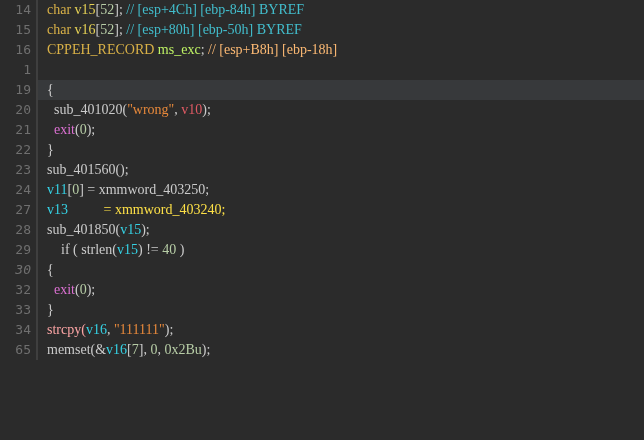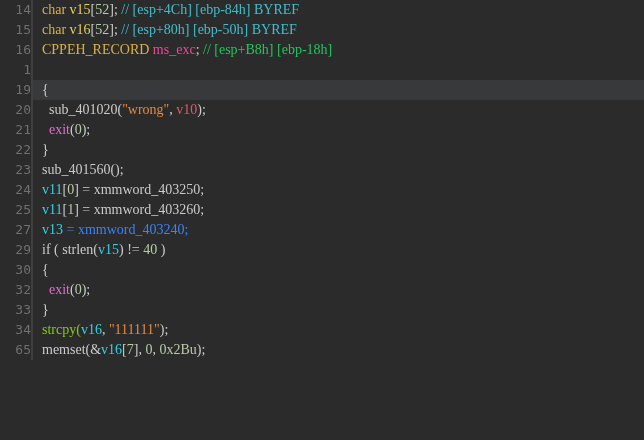--- a/index.html
+++ b/index.html
@@ -19,20 +19,21 @@
   .line {
     display: flex;
     height: 20px;
     line-height: 20px;
     align-items: stretch;
   }
   .gutter {
     flex: 0 0 31px;
     width: 31px;
     text-align: right;
+    padding-right: 5px;
     font-size: 13px;
     user-select: none;
   }
   .sep {
     flex: 0 0 2px;
     width: 2px;
   }
   .code {
     flex: 1 1 auto;
     white-space: pre;
@@ -50,21 +51,21 @@
       <span class="code"><span style="color: rgb(217, 177, 71);">char</span><span style="color: rgb(203, 203, 203);"> </span><span style="color: rgb(229, 209, 85);">v15</span><span style="color: rgb(203, 203, 203);">[</span><span style="color: rgb(183, 205, 166);">52</span><span style="color: rgb(203, 203, 203);">]</span><span style="color: rgb(203, 203, 203);">; </span><span style="color: rgb(66, 189, 204);">// [esp+4Ch] [ebp-84h] BYREF</span></span>
     </div>
     <div class="line">
       <span class="gutter" style="color: rgb(111, 111, 111);">15</span>
       <span class="sep" style="background: rgb(63, 63, 63);"></span>
       <span class="code"><span style="color: rgb(217, 177, 71);">char</span><span style="color: rgb(203, 203, 203);"> </span><span style="color: rgb(229, 209, 85);">v16</span><span style="color: rgb(203, 203, 203);">[</span><span style="color: rgb(183, 205, 166);">52</span><span style="color: rgb(203, 203, 203);">]</span><span style="color: rgb(203, 203, 203);">; </span><span style="color: rgb(66, 189, 204);">// [esp+80h] [ebp-50h] BYREF</span></span>
     </div>
     <div class="line">
       <span class="gutter" style="color: rgb(111, 111, 111);">16</span>
       <span class="sep" style="background: rgb(63, 63, 63);"></span>
-      <span class="code"><span style="color: rgb(217, 177, 71);">CPPEH_RECORD</span><span style="color: rgb(203, 203, 203);"> </span><span style="color: #ec4899;">ms_exc</span><span style="color: rgb(203, 203, 203);">; </span><span style="color: #22c55e;">// [esp+B8h] [ebp-18h]</span></span>
+      <span class="code"><span style="color: rgb(217, 177, 71);">CPPEH_RECORD</span><span style="color: rgb(203, 203, 203);"> </span><span style="color: #bef264;">ms_exc</span><span style="color: rgb(203, 203, 203);">; </span><span style="color: #fdba74;">// [esp+B8h] [ebp-18h]</span></span>
     </div>
     <div class="line">
       <span class="gutter" style="color: rgb(111, 111, 111);">1</span>
       <span class="sep" style="background: rgb(63, 63, 63);"></span>
       <span class="code"></span>
     </div>
     <div class="line">
       <span class="gutter" style="color: rgb(111, 111, 111);">19</span>
       <span class="sep" style="background: rgb(63, 63, 63);"></span>
       <span class="code" style="background: rgb(55, 57, 59);"><span style="color: rgb(203, 203, 203);">{</span></span>
@@ -88,52 +89,52 @@
       <span class="gutter" style="color: rgb(111, 111, 111);">23</span>
       <span class="sep" style="background: rgb(63, 63, 63);"></span>
       <span class="code"><span style="color: rgb(203, 203, 203);">sub_401560();</span></span>
     </div>
     <div class="line">
       <span class="gutter" style="color: rgb(111, 111, 111);">24</span>
       <span class="sep" style="background: rgb(63, 63, 63);"></span>
       <span class="code"><span style="color: rgb(53, 210, 229);">v11</span><span style="color: rgb(203, 203, 203);">[</span><span style="color: rgb(183, 205, 166);">0</span><span style="color: rgb(203, 203, 203);">] = xmmword_403250;</span></span>
     </div>
     <div class="line">
-      <span class="gutter" style="color: rgb(111, 111, 111);">25</span>
+      <span class="gutter" style="color: rgb(111, 111, 111);">27</span>
       <span class="sep" style="background: rgb(63, 63, 63);"></span>
-      <span class="code"><span style="color: rgb(53, 210, 229);">v11</span><span style="color: rgb(203, 203, 203);">[</span><span style="color: rgb(183, 205, 166);">1</span><span style="color: rgb(203, 203, 203);">] = xmmword_403260;</span></span>
+      <span class="code"><span style="color: rgb(53, 210, 229);">v13</span><span style="color: #fde047; padding-left: 32px;"> = xmmword_403240;</span></span>
     </div>
     <div class="line">
-      <span class="gutter" style="color: rgb(111, 111, 111);">27</span>
+      <span class="gutter" style="color: rgb(111, 111, 111);">28</span>
       <span class="sep" style="background: rgb(63, 63, 63);"></span>
-      <span class="code"><span style="color: rgb(53, 210, 229);">v13</span><span style="color: #3b82f6;"> = xmmword_403240;</span></span>
+      <span class="code"><span style="color: rgb(203, 203, 203);">sub_401850(</span><span style="color: rgb(53, 210, 229);">v15</span><span style="color: rgb(203, 203, 203);">);</span></span>
     </div>
     <div class="line">
       <span class="gutter" style="color: rgb(111, 111, 111);">29</span>
       <span class="sep" style="background: rgb(63, 63, 63);"></span>
-      <span class="code"><span style="color: rgb(203, 203, 203);">if ( strlen(</span><span style="color: rgb(53, 210, 229);">v15</span><span style="color: rgb(203, 203, 203);">) != </span><span style="color: rgb(183, 205, 166);">40</span><span style="color: rgb(203, 203, 203);"> )</span></span>
+      <span class="code"><span style="color: rgb(203, 203, 203); margin-left: 14px;">if ( strlen(</span><span style="color: rgb(53, 210, 229);">v15</span><span style="color: rgb(203, 203, 203);">) != </span><span style="color: rgb(183, 205, 166);">40</span><span style="color: rgb(203, 203, 203);"> )</span></span>
     </div>
     <div class="line">
-      <span class="gutter" style="color: rgb(111, 111, 111);">30</span>
+      <span class="gutter" style="color: rgb(111, 111, 111); font-style: italic;">30</span>
       <span class="sep" style="background: rgb(63, 63, 63);"></span>
       <span class="code"><span style="color: rgb(203, 203, 203);">{</span></span>
     </div>
     <div class="line">
       <span class="gutter" style="color: rgb(111, 111, 111);">32</span>
       <span class="sep" style="background: rgb(63, 63, 63);"></span>
       <span class="code"><span style="color: rgb(203, 203, 203);">  </span><span style="color: rgb(220, 113, 211);">exit</span><span style="color: rgb(203, 203, 203);">(</span><span style="color: rgb(183, 205, 166);">0</span><span style="color: rgb(203, 203, 203);">);</span></span>
     </div>
     <div class="line">
       <span class="gutter" style="color: rgb(111, 111, 111);">33</span>
       <span class="sep" style="background: rgb(63, 63, 63);"></span>
       <span class="code"><span style="color: rgb(203, 203, 203);">}</span></span>
     </div>
     <div class="line">
       <span class="gutter" style="color: rgb(111, 111, 111);">34</span>
       <span class="sep" style="background: rgb(63, 63, 63);"></span>
-      <span class="code"><span style="color: #84cc16;">strcpy(</span><span style="color: rgb(53, 210, 229);">v16</span><span style="color: rgb(203, 203, 203);">, </span><span style="color: rgb(232, 137, 59);">"111111"</span><span style="color: rgb(203, 203, 203);">);</span></span>
+      <span class="code"><span style="color: #fca5a5;">strcpy(</span><span style="color: rgb(53, 210, 229);">v16</span><span style="color: rgb(203, 203, 203);">, </span><span style="color: rgb(232, 137, 59);">"111111"</span><span style="color: rgb(203, 203, 203);">);</span></span>
     </div>
     <div class="line">
       <span class="gutter" style="color: rgb(111, 111, 111);">65</span>
       <span class="sep" style="background: rgb(63, 63, 63);"></span>
       <span class="code"><span style="color: rgb(203, 203, 203);">memset(&amp;</span><span style="color: rgb(53, 210, 229);">v16</span><span style="color: rgb(203, 203, 203);">[</span><span style="color: rgb(183, 205, 166);">7</span><span style="color: rgb(203, 203, 203);">], </span><span style="color: rgb(183, 205, 166);">0</span><span style="color: rgb(203, 203, 203);">, </span><span style="color: rgb(183, 205, 166);">0x2Bu</span><span style="color: rgb(203, 203, 203);">);</span></span>
     </div>
   </div>
 
 </body></html>

